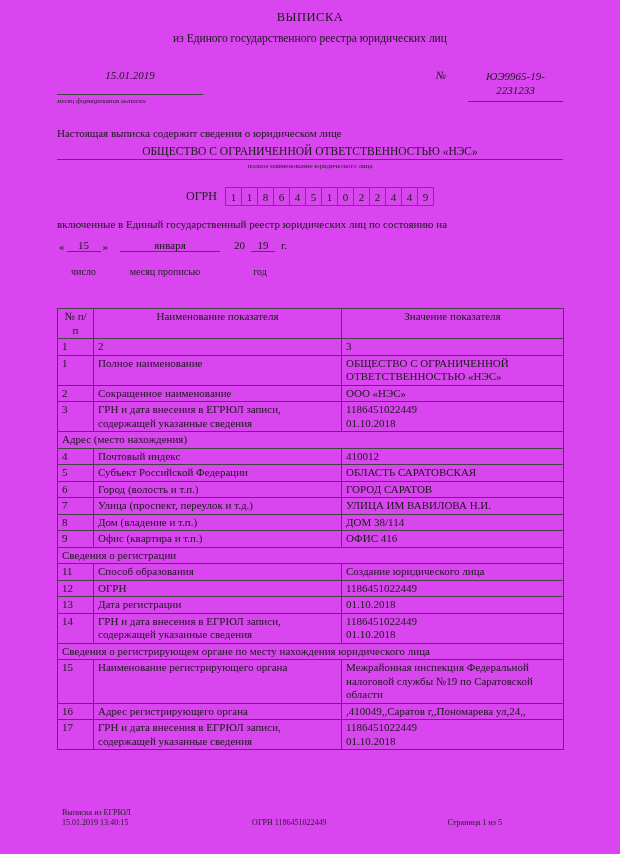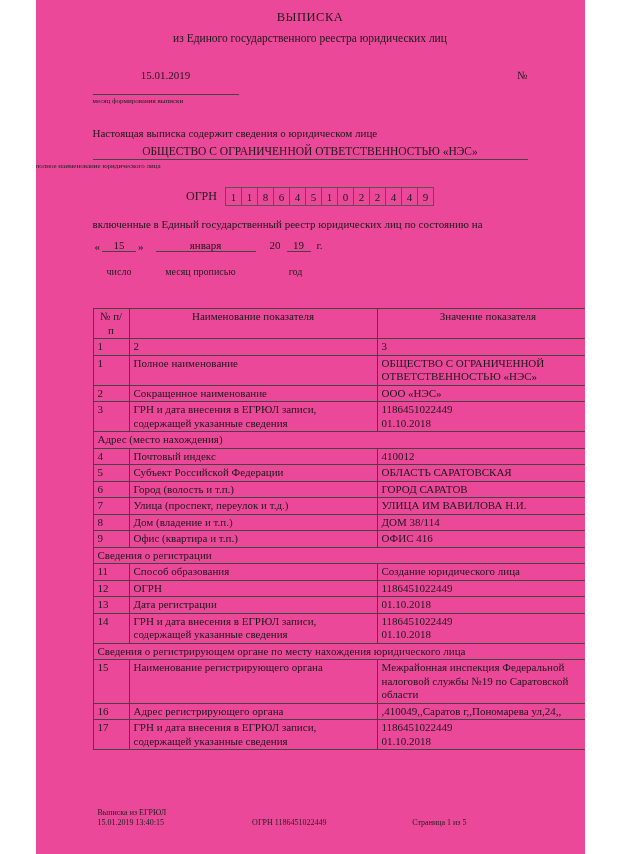--- a/index.html
+++ b/index.html
@@ -1,44 +1,45 @@
 <!DOCTYPE html>
 <html lang="ru"><head>
 <meta charset="utf-8">
 <style>
   * { margin:0; padding:0; box-sizing:border-box; }
   html,body { background:#fff; }
   .page {
     position:relative;
-    width:549px; height:854px;
+    width:620px; height:854px;
     margin:0 auto;
-    background:#ec4899;
+    background:#d946ef;
     color:#1a1a1a;
     font-family:"Liberation Serif","DejaVu Serif",serif;
     overflow:hidden;
   }
   .doc-title { padding-top:10px; text-align:center; font-size:12.5px; letter-spacing:.5px; }
   .doc-subtitle { margin-top:7px; text-align:center; font-size:11.5px; }
 
   .header-row {
     display:flex; justify-content:space-between; align-items:flex-start;
     margin:25px 57px 0 57px;
+    font-style:italic;
   }
   .date-block { width:146px; }
   .date-value { text-align:center; font-size:11px; padding-bottom:13px; border-bottom:1px solid #444; }
   .date-caption { font-size:7px; margin-top:2px; text-align:left; color:#222; }
   .number-block { display:flex; gap:22px; align-items:flex-start; }
   .number-label { font-size:11px; }
   .number-value { width:95px; text-align:center; font-size:11px; line-height:14px; padding-bottom:4px; border-bottom:1px solid #444; }
 
   .statement { margin:22px 57px 0 57px; font-size:11px; }
 
   .company-block { margin:6px 57px 0 57px; border-bottom:1px solid #444; }
   .company-name { text-align:center; font-size:11.5px; padding-bottom:2px; }
-  .company-caption { font-size:7px; color:#222; margin-top:2px; }
+  .company-caption { text-align:center; font-size:7px; color:#222; margin-top:2px; }
 
   .ogrn-row { margin-top:17px; display:flex; justify-content:center; align-items:center; gap:8px; }
   .ogrn-label { font-size:12px; }
   .ogrn-boxes { display:flex; }
   .ogrn-box {
     width:17px; height:19px; border:1px solid #555; margin-left:-1px;
     display:flex; align-items:center; justify-content:center;
     font-size:11px;
   }
   .ogrn-boxes .ogrn-box:first-child { margin-left:0; }
@@ -95,20 +96,24 @@
   <div class="doc-title">ВЫПИСКА</div>
   <div class="doc-subtitle">из Единого государственного реестра юридических лиц</div>
 
   <div class="header-row">
     <div class="date-block">
       <div class="date-value">15.01.2019</div>
       <div class="date-caption">месяц формирования выписки</div>
     </div>
     <div class="number-block">
       <div class="number-label">№</div>
+      <div class="number-value">
+        <div>ЮЭ9965-19-</div>
+        <div>2231233</div>
+      </div>
     </div>
   </div>
 
   <div class="statement">Настоящая выписка содержит сведения о юридическом лице</div>
 
   <div class="company-block">
     <div class="company-name">ОБЩЕСТВО С ОГРАНИЧЕННОЙ ОТВЕТСТВЕННОСТЬЮ  «НЭС»</div>
   </div>
   <div class="company-caption">полное наименование юридического лица</div>
 

